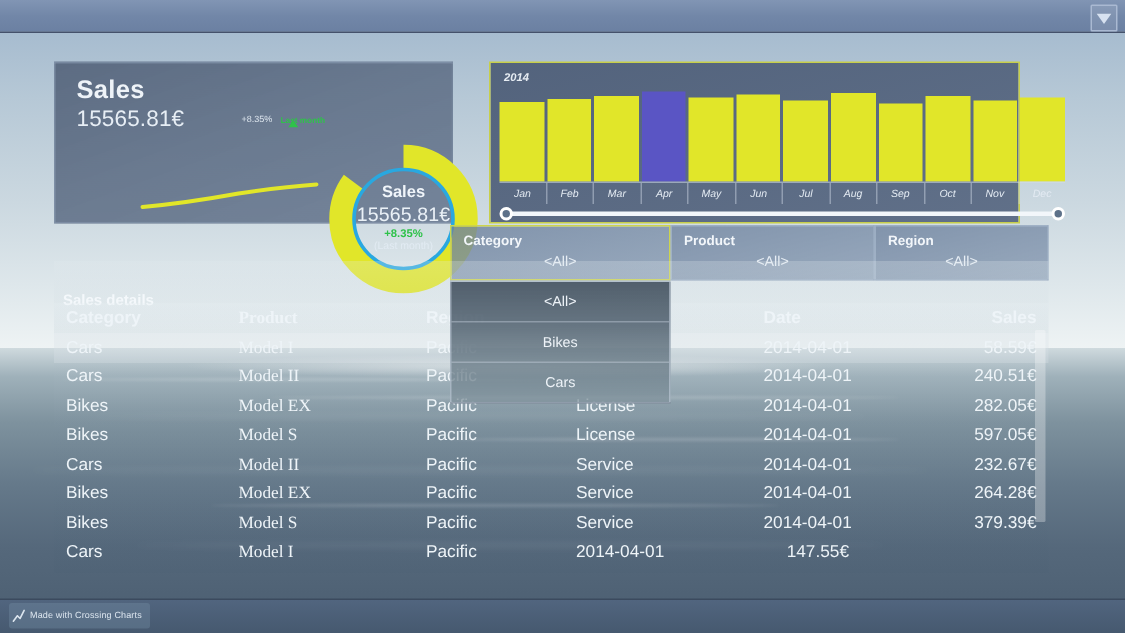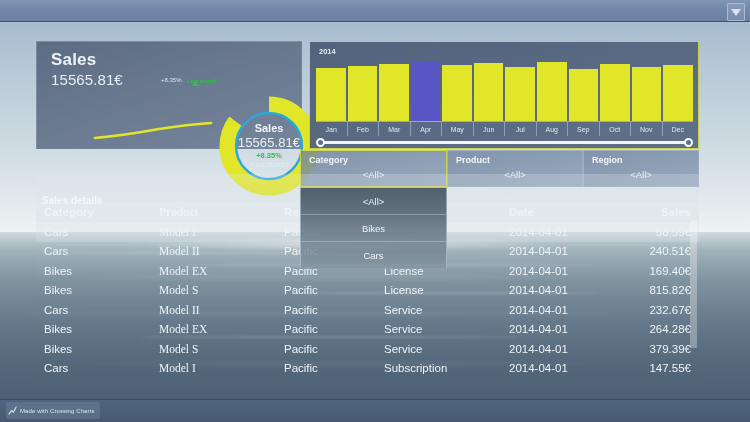--- a/index.html
+++ b/index.html
@@ -93,24 +93,25 @@
     display:flex;flex-direction:column;align-items:center;justify-content:center;
     pointer-events:none;
   }
   .dc-title{font-size:11px;font-weight:bold;color:#f0f5fa;line-height:13px;}
   .dc-value{font-size:13px;color:#eaf1f7;line-height:16px;letter-spacing:.1px;}
   .dc-delta{font-size:7.5px;color:#2fc24a;font-weight:bold;line-height:9px;}
   .dc-note{font-size:7px;color:#e2ebf3;line-height:10px;}
 
   
   .bar-panel{
-    position:absolute;left:309px;top:41px;width:390px;height:108px;
+    position:absolute;left:326px;top:41px;width:354px;height:108px;
     background:linear-gradient(160deg,rgba(78,94,120,.95) 0%,rgba(88,104,130,.93) 100%);
     border:1px solid #c8cf4a;
     box-sizing:border-box;
+    font-style:italic;
   }
   .bar-year{
     position:absolute;left:9px;top:5px;font-size:7.5px;color:#e6ecf3;font-weight:bold;
   }
   .bars{
     position:absolute;left:6px;top:16px;width:377px;height:63px;
     display:flex;align-items:flex-end;gap:2px;
   }
   .bar{flex:1 1 0;background:#e1e629;}
   .bar.sel{background:#5a55c4;}
@@ -326,29 +327,29 @@
           <div class="td c-type"></div>
           <div class="td c-date">2014-04-01</div>
           <div class="td c-sales">240.51€</div>
         </div>
         <div class="trow">
           <div class="td c-cat">Bikes</div>
           <div class="td c-prod">Model EX</div>
           <div class="td c-reg">Pacific</div>
           <div class="td c-type">License</div>
           <div class="td c-date">2014-04-01</div>
-          <div class="td c-sales">169.40€</div>
+          <div class="td c-sales">282.05€</div>
         </div>
         <div class="trow">
           <div class="td c-cat">Bikes</div>
           <div class="td c-prod">Model S</div>
           <div class="td c-reg">Pacific</div>
           <div class="td c-type">License</div>
           <div class="td c-date">2014-04-01</div>
-          <div class="td c-sales">815.82€</div>
+          <div class="td c-sales">597.05€</div>
         </div>
         <div class="trow">
           <div class="td c-cat">Cars</div>
           <div class="td c-prod">Model II</div>
           <div class="td c-reg">Pacific</div>
           <div class="td c-type">Service</div>
           <div class="td c-date">2014-04-01</div>
           <div class="td c-sales">232.67€</div>
         </div>
         <div class="trow">
@@ -364,21 +365,20 @@
           <div class="td c-prod">Model S</div>
           <div class="td c-reg">Pacific</div>
           <div class="td c-type">Service</div>
           <div class="td c-date">2014-04-01</div>
           <div class="td c-sales">379.39€</div>
         </div>
         <div class="trow">
           <div class="td c-cat">Cars</div>
           <div class="td c-prod">Model I</div>
           <div class="td c-reg">Pacific</div>
-          <div class="td c-type">Subscription</div>
           <div class="td c-date">2014-04-01</div>
           <div class="td c-sales">147.55€</div>
         </div>
       </div>
     <div class="scrollbar"></div>
   </div>
 
   <div class="dropdown" id="dropdown">
       <div class="dd-item">&lt;All&gt;</div>
       <div class="dd-item">Bikes</div>

